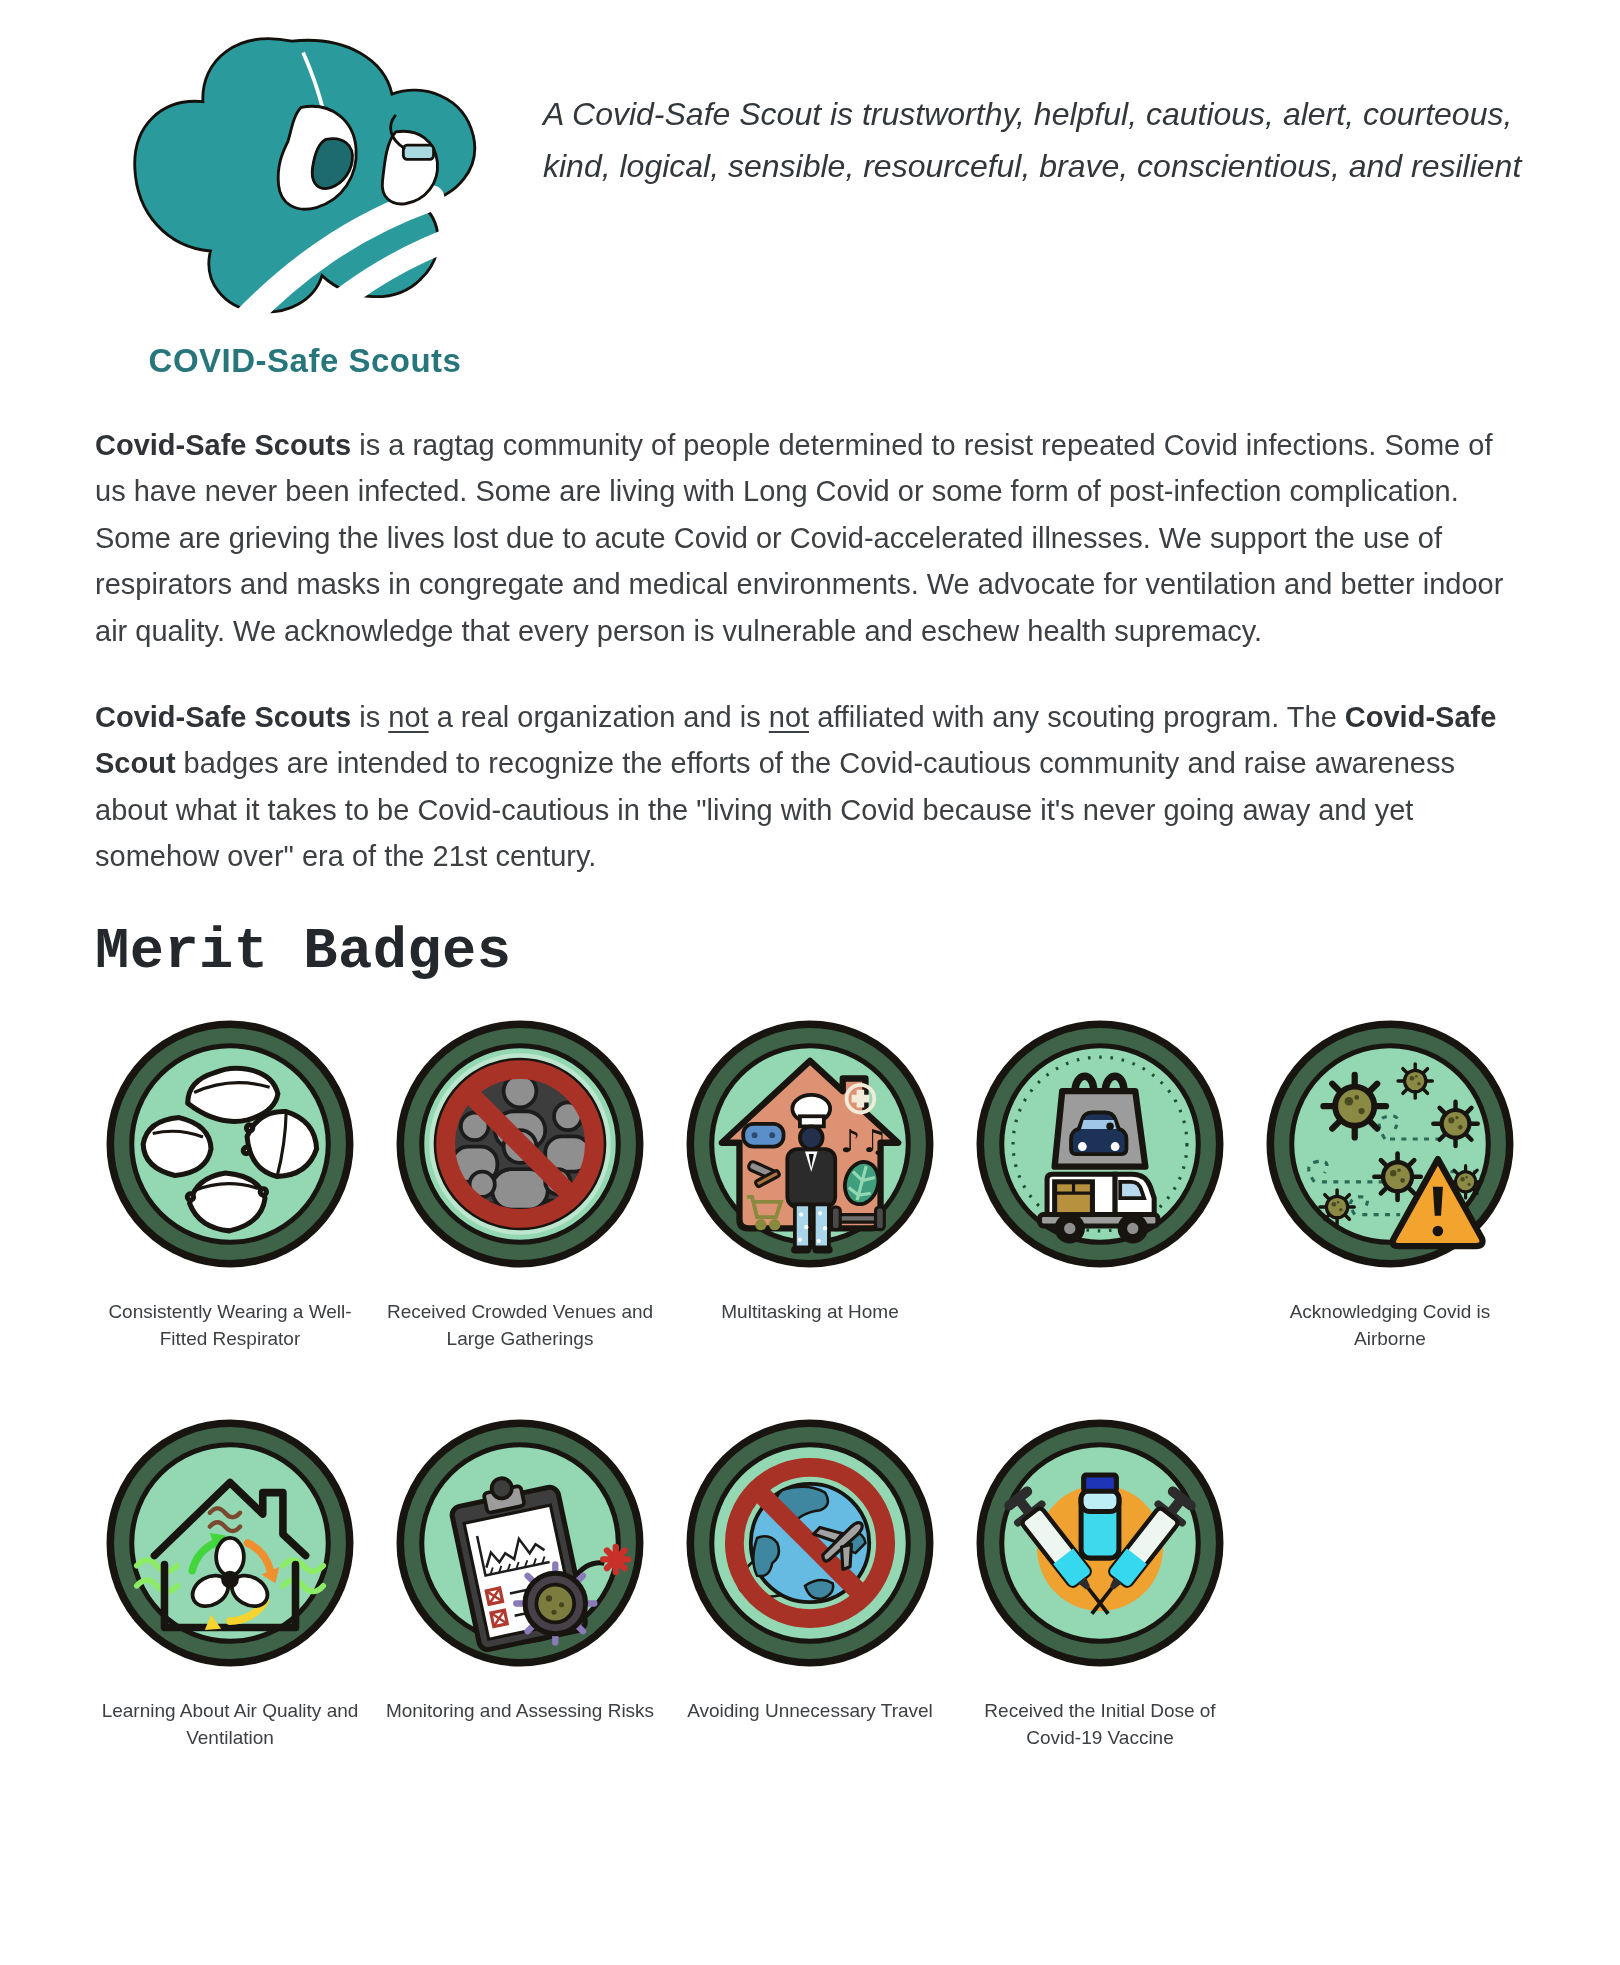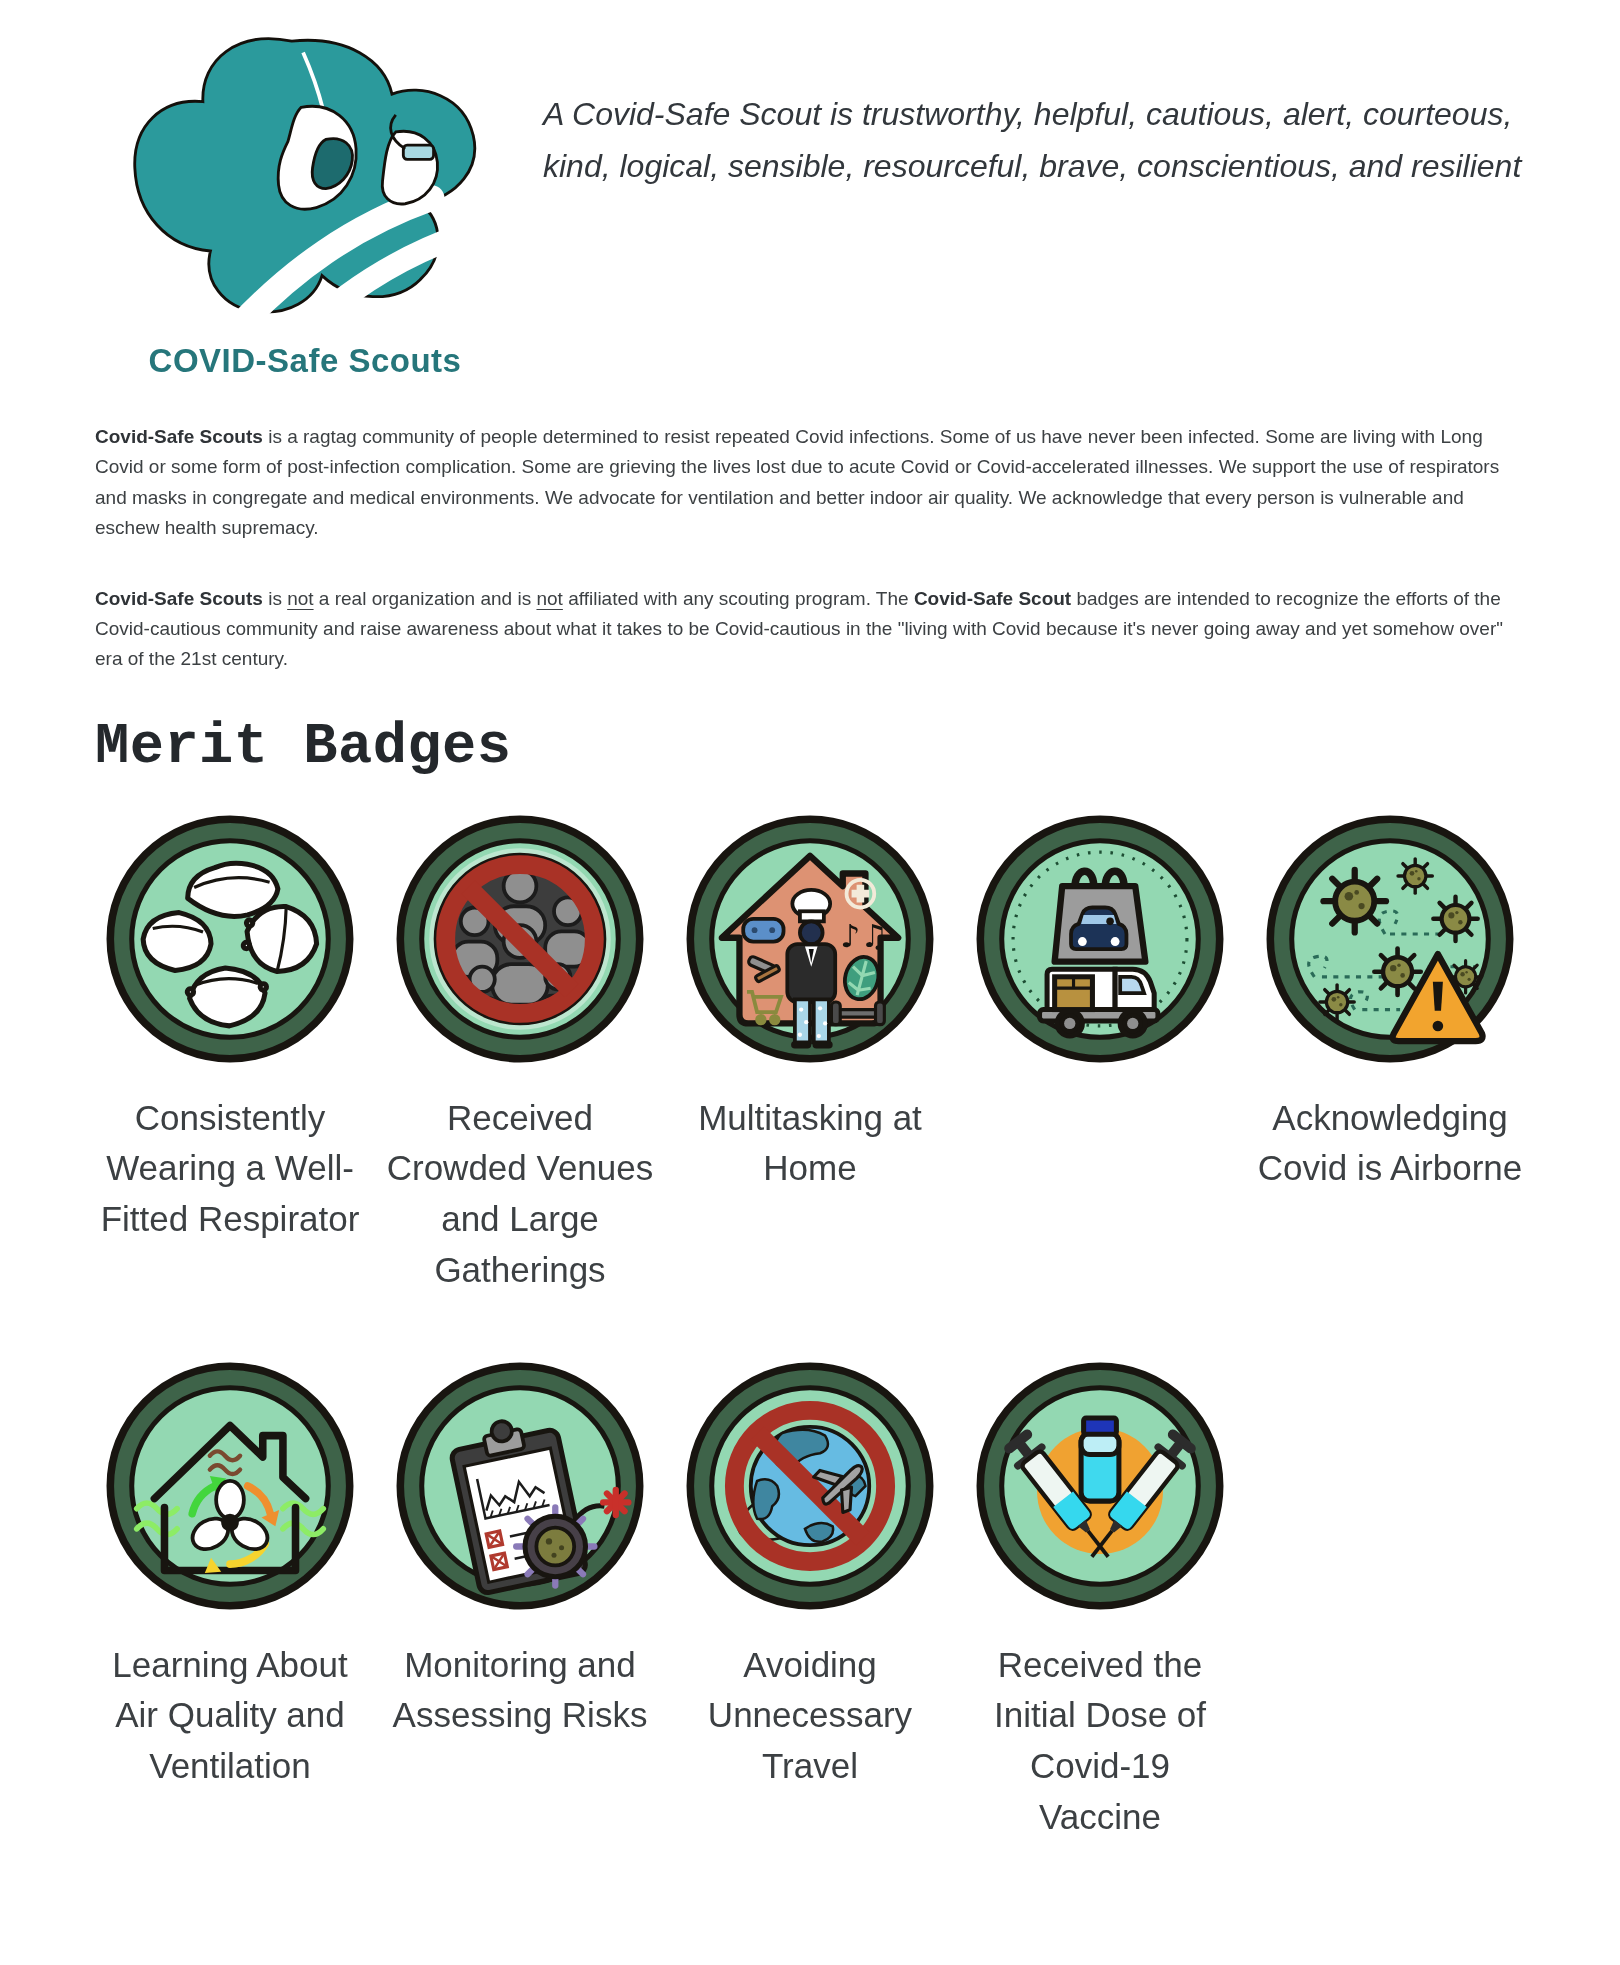--- a/index.html
+++ b/index.html
@@ -8,30 +8,30 @@
   .page { padding:26px 95px 60px 95px; }
 
   .header { display:flex; align-items:flex-start; }
   .logo-col { flex:0 0 420px; display:flex; flex-direction:column; align-items:center; }
   .logo-art { width:400px; height:312px; display:block; }
   .wordmark { font-size:33px; font-weight:700; color:#26767b; letter-spacing:0.5px; margin-top:4px; }
 
   .headline { flex:1; margin-left:28px; padding-top:62px; font-style:italic; font-size:32px; line-height:1.63; color:#32373c; font-weight:400; }
 
   .body-copy { margin-top:42px; }
-  .para { font-size:19px; line-height:1.6; color:#3c4043; margin-bottom:40px; }
+  .para { font-size:29px; line-height:1.6; color:#3c4043; margin-bottom:40px; }
   .para strong { font-weight:700; color:#2f3337; }
   .para u { text-underline-offset:4px; }
 
   .merit-heading { font-size:57px; font-weight:600; color:#24282c; margin:22px 0 34px 0; letter-spacing:0.5px;font-family:Liberation Mono, monospace; }
 
   .badge-grid { display:grid; grid-template-columns:repeat(5, 1fr); column-gap:20px; row-gap:64px; }
   .badge-cell { display:flex; flex-direction:column; align-items:center; }
   .badge-art { width:252px; height:252px; display:block; }
-  .badge-caption { margin-top:28px; font-size:35px; line-height:1.45; text-align:center; color:#3c4043; max-width:280px; }
+  .badge-caption { margin-top:28px; font-size:19px; line-height:1.45; text-align:center; color:#3c4043; max-width:280px; }
 </style>
 </head>
 <body>
 
 <svg width="0" height="0" style="position:absolute" aria-hidden="true">
   <defs>
     <g id="badge-ring">
       <circle cx="100" cy="100" r="95" fill="#3e6349" stroke="#181510" stroke-width="6"></circle>
       <circle cx="100" cy="100" r="78" fill="#93d8b2" stroke="#181510" stroke-width="4"></circle>
     </g>

